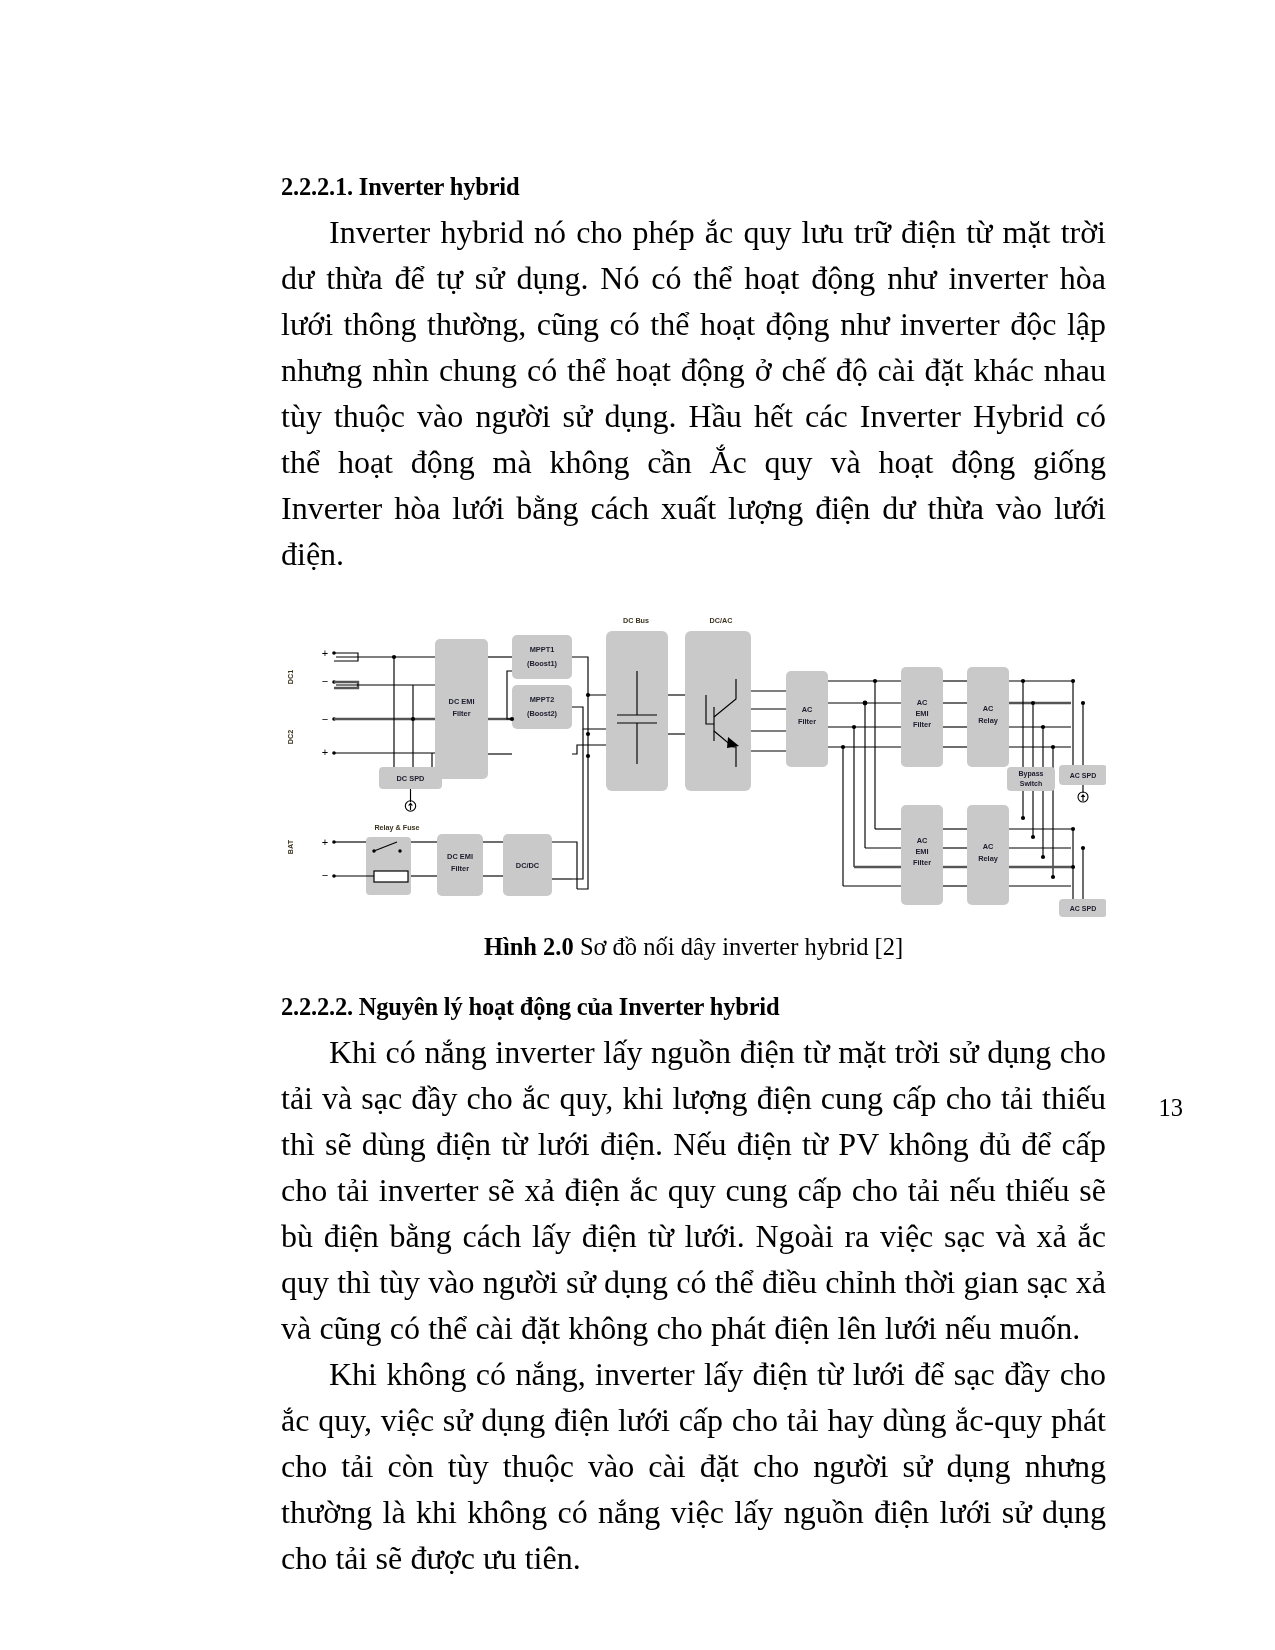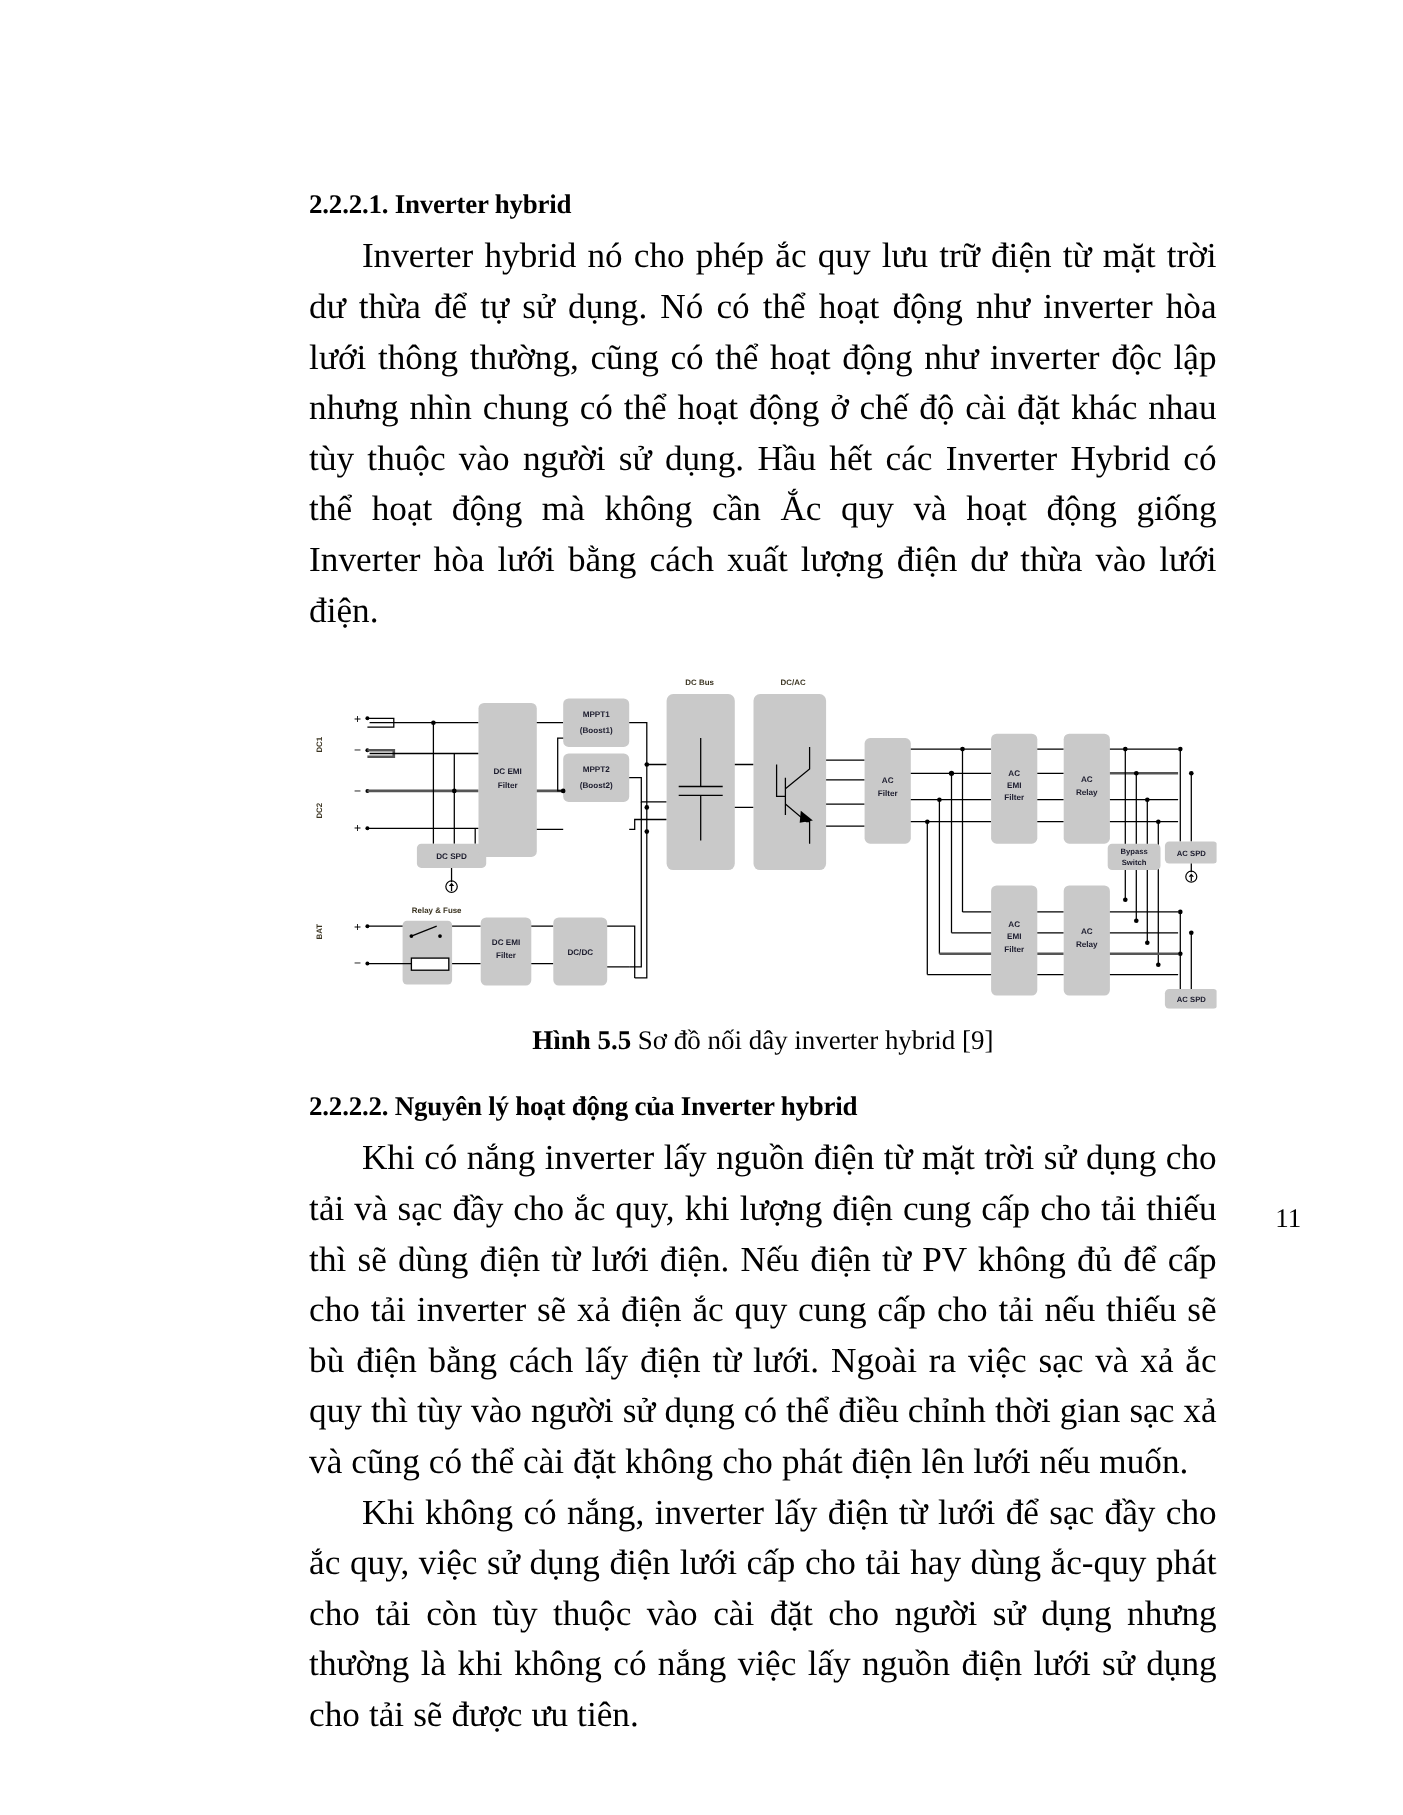--- a/index.html
+++ b/index.html
@@ -356,25 +356,25 @@
 
         <rect class="blk" x="222" y="235" width="49" height="62" rx="5"></rect>
         <text class="lbl" x="246.5" y="269">DC/DC</text>
 
         <path class="wire" d="M271,243 L296,243 L296,290"></path>
         <path class="wire" d="M271,280 L291,280"></path>
       </svg>
     </div>
 
     <p class="caption">
-      <b>Hình 5.5</b>
-      <span>Sơ đồ nối dây inverter hybrid [9]</span>
+      <b>Hình 2.0</b>
+      <span>Sơ đồ nối dây inverter hybrid [2]</span>
     </p>
 
     <h3 class="heading" style="margin-top:30px;">2.2.2.2. Nguyên lý hoạt động của Inverter hybrid</h3>
 
     <p class="body-par">Khi có nắng inverter lấy nguồn điện từ mặt trời sử dụng cho tải và sạc đầy cho ắc quy, khi lượng điện cung cấp cho tải thiếu thì sẽ dùng điện từ lưới điện. Nếu điện từ PV không đủ để cấp cho tải inverter sẽ xả điện ắc quy cung cấp cho tải nếu thiếu sẽ bù điện bằng cách lấy điện từ lưới. Ngoài ra việc sạc và xả ắc quy thì tùy vào người sử dụng có thể điều chỉnh thời gian sạc xả và cũng có thể cài đặt không cho phát điện lên lưới nếu muốn.</p>
 
     <p class="body-par">Khi không có nắng, inverter lấy điện từ lưới để sạc đầy cho ắc quy, việc sử dụng điện lưới cấp cho tải hay dùng ắc-quy phát cho tải còn tùy thuộc vào cài đặt cho người sử dụng nhưng thường là khi không có nắng việc lấy nguồn điện lưới sử dụng cho tải sẽ được ưu tiên.</p>
   </div>
 
-  <div class="pageno">11</div>
+  <div class="pageno">13</div>
 </div>
 
 </body></html>

